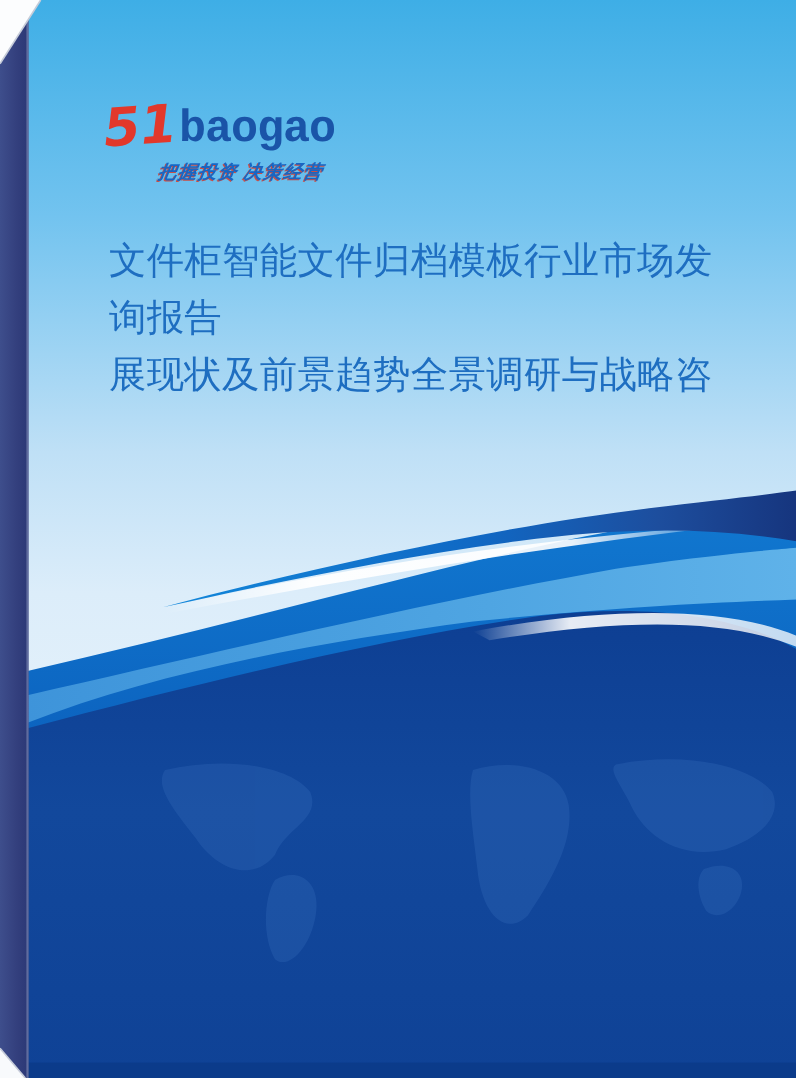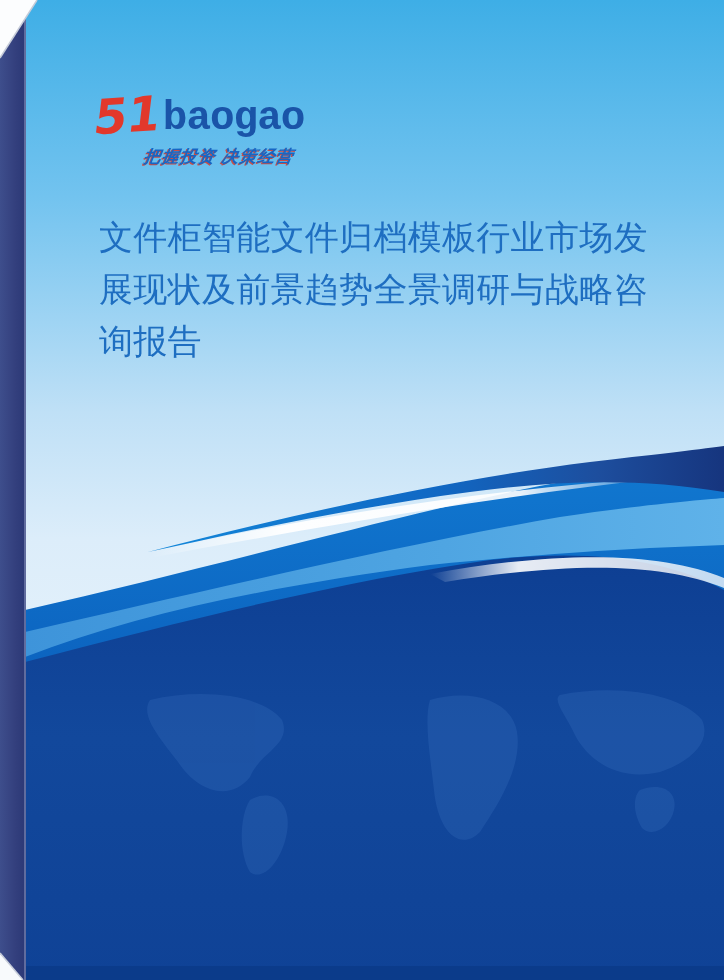--- a/index.html
+++ b/index.html
@@ -138,17 +138,17 @@
   <div class="logo">
     <div class="logo-row">
       <span class="mark">51</span>
       <span class="name">baogao</span>
     </div>
     <div class="tagline">把握投资 决策经营</div>
   </div>
 
   <h1 class="title">
     <span class="tl">文件柜智能文件归档模板行业市场发</span>
+    <span class="tl">询报告</span>
     <span class="tl">展现状及前景趋势全景调研与战略咨</span>
-    <span class="tl">询报告</span>
   </h1>
 
 </div>
 
 </body></html>

